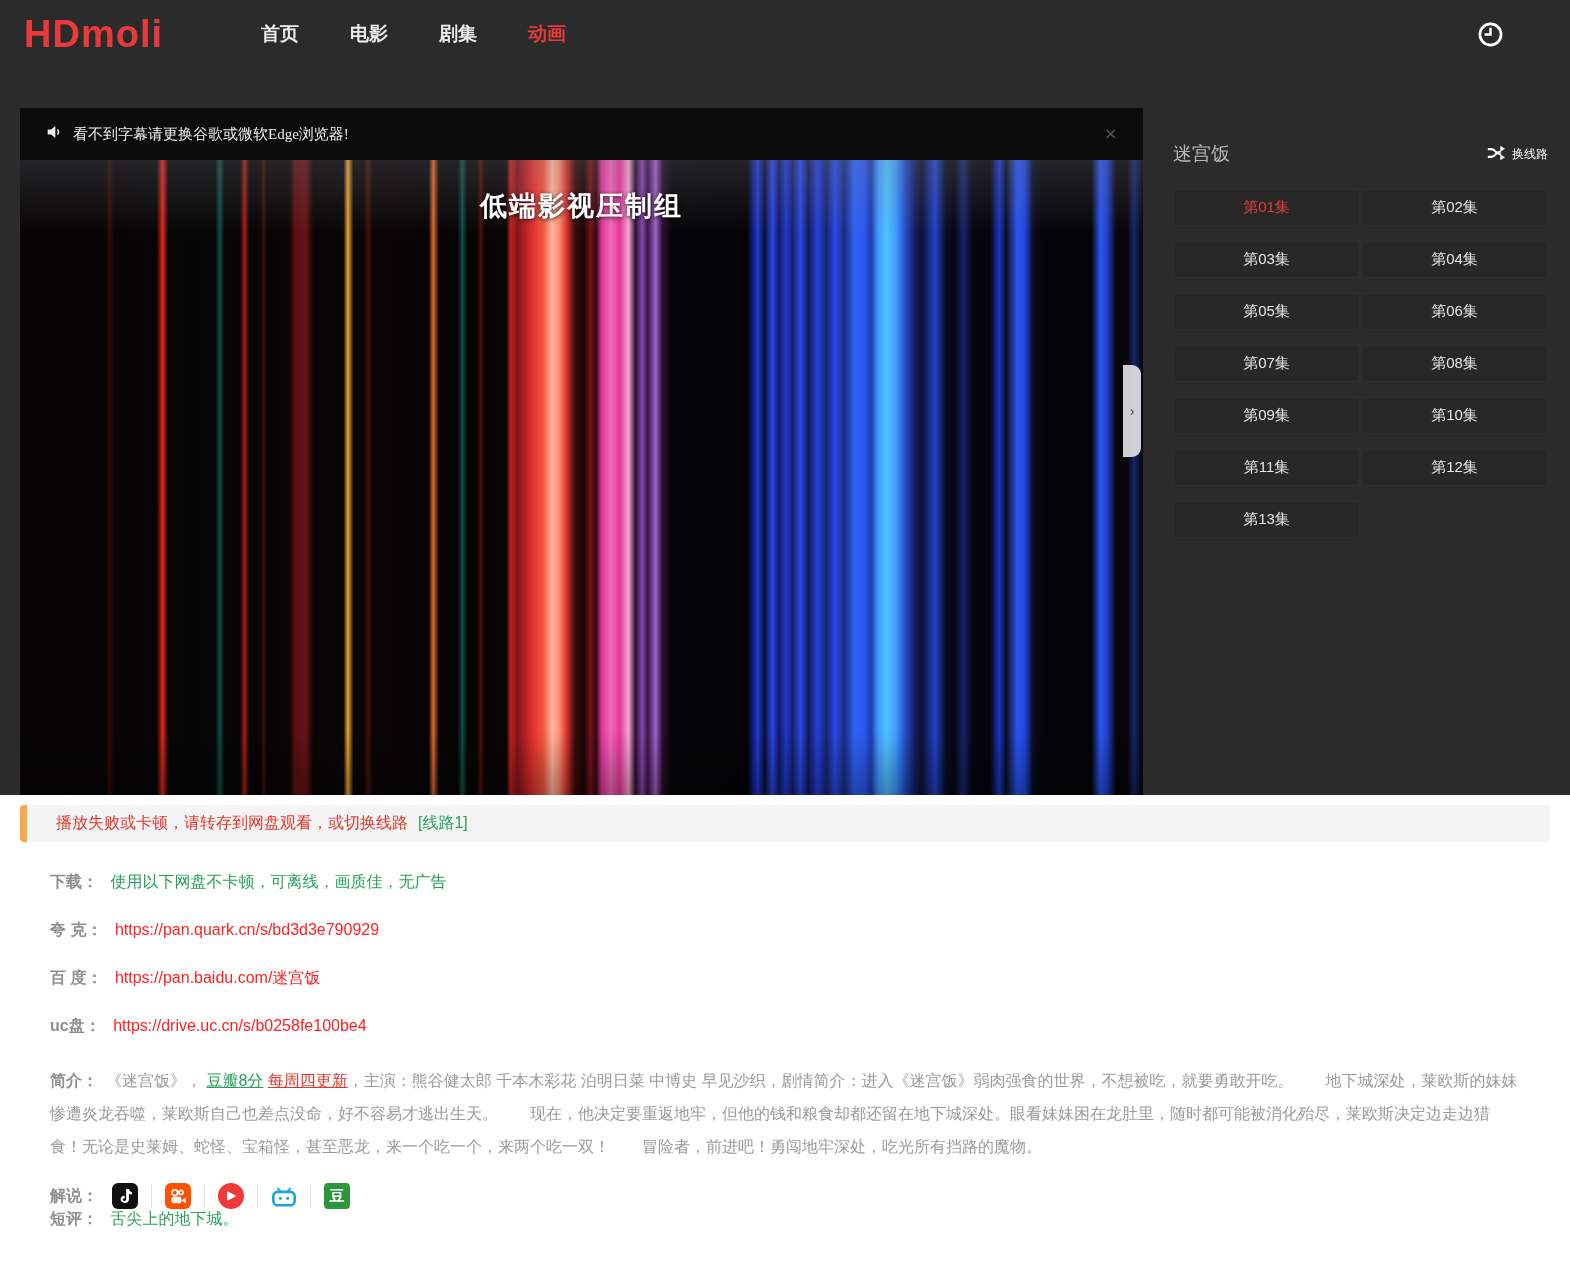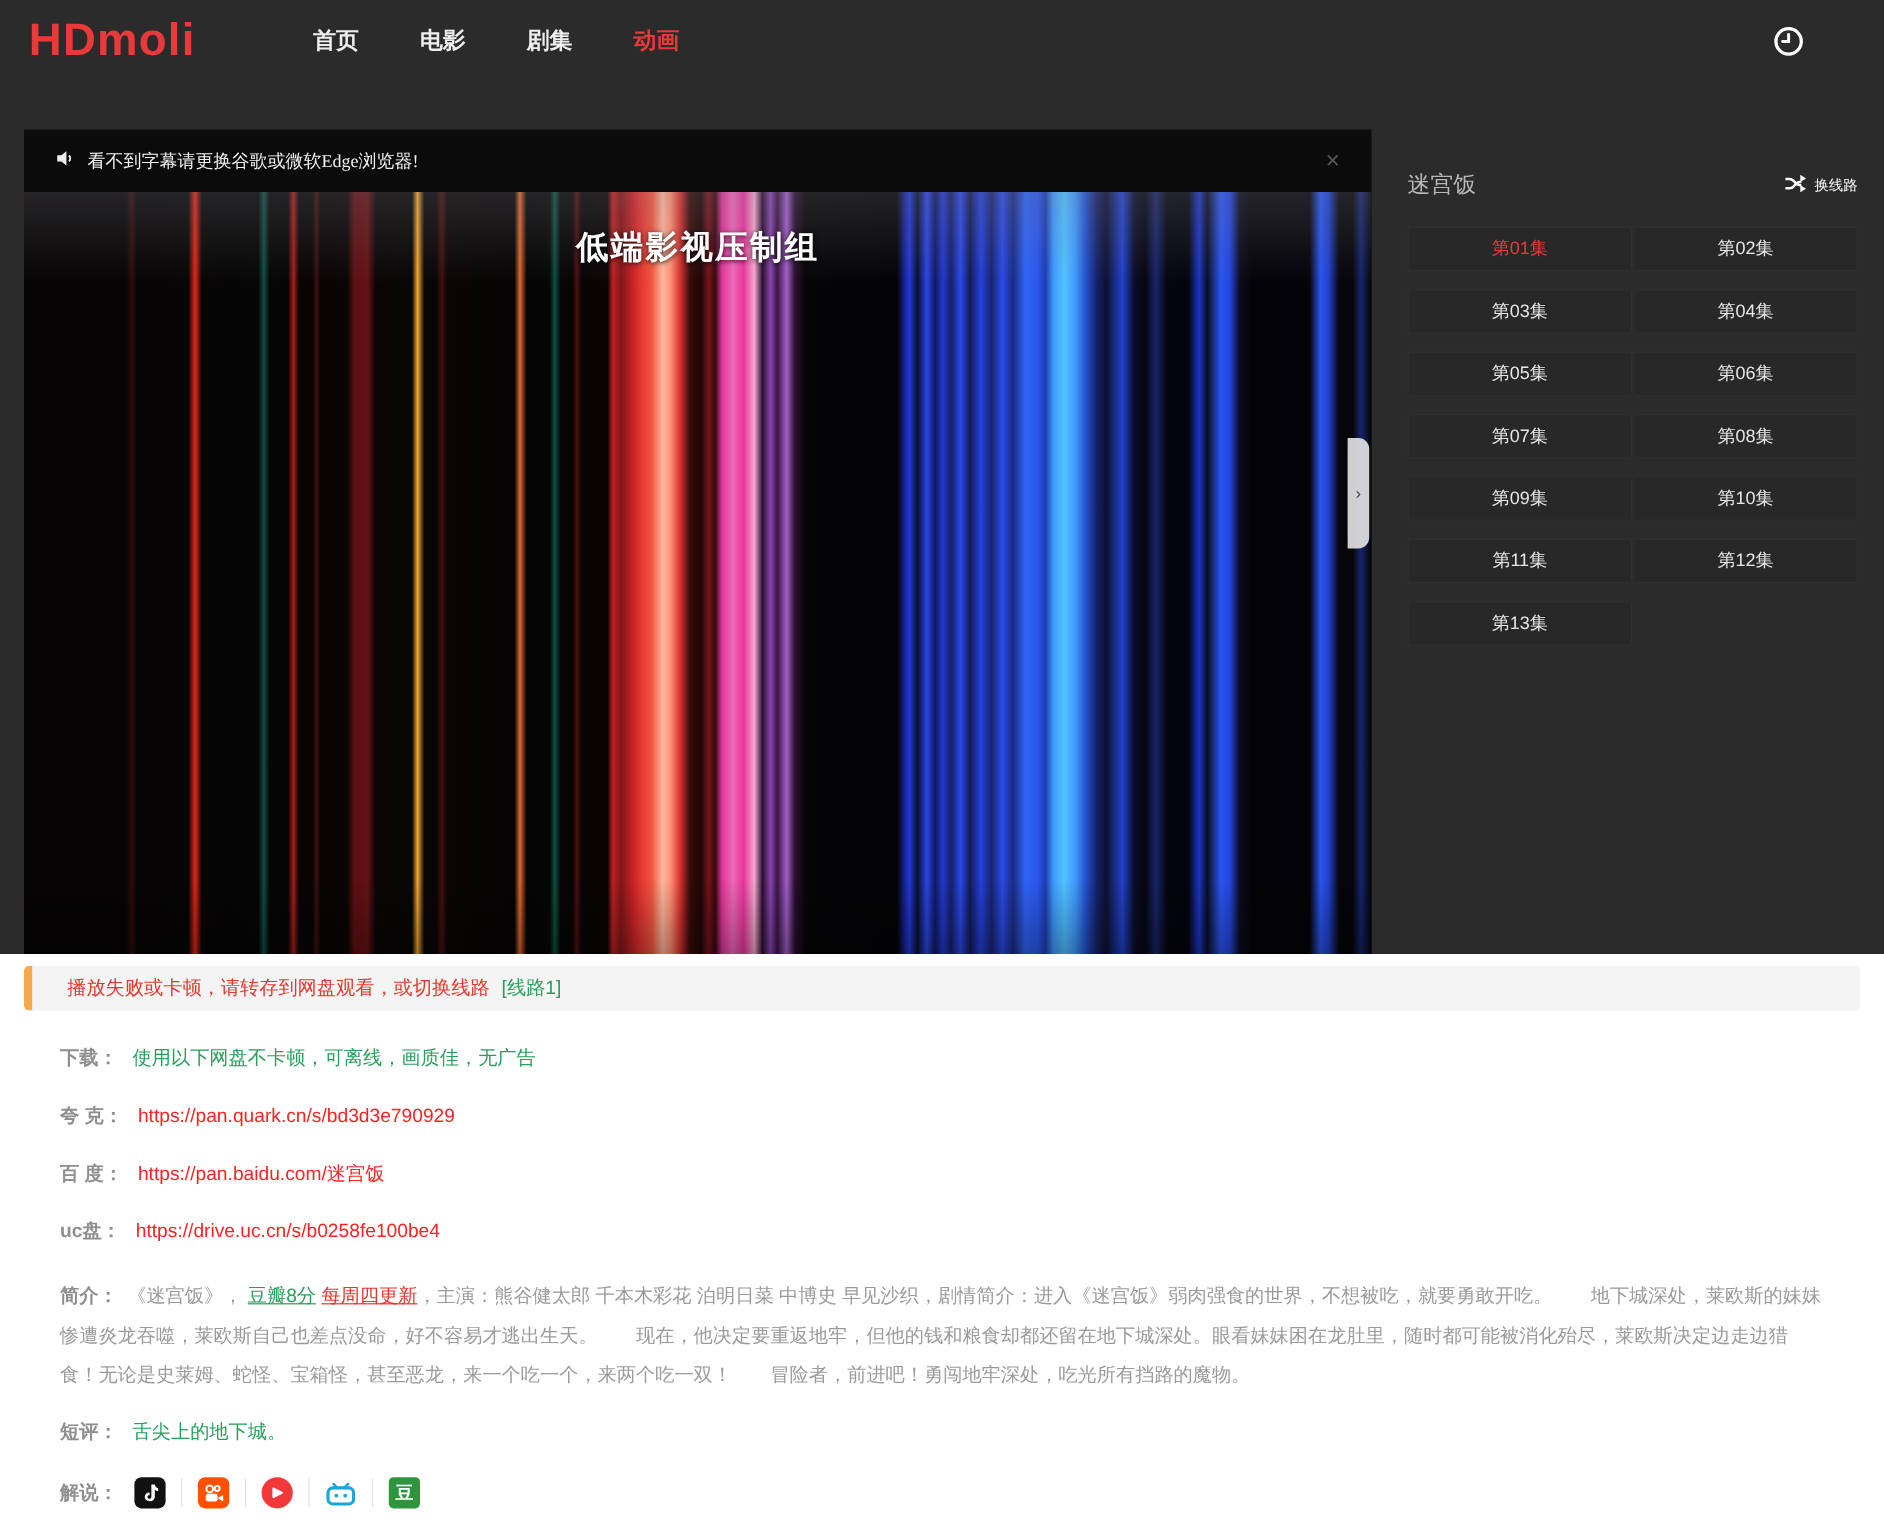--- a/index.html
+++ b/index.html
@@ -198,25 +198,20 @@
 
       <div class="row">
         <span class="lbl">uc盘：</span>
         <a class="red-link">https://drive.uc.cn/s/b0258fe100be4</a>
       </div>
 
       <div class="row intro">
         <span class="lbl">简介：</span><span>《迷宫饭》，</span> <a class="green-u">豆瓣8分</a> <a class="red-u">每周四更新</a><span>，主演：熊谷健太郎 千本木彩花 泊明日菜 中博史 早见沙织，剧情简介：进入《迷宫饭》弱肉强食的世界，不想被吃，就要勇敢开吃。　　地下城深处，莱欧斯的妹妹惨遭炎龙吞噬，莱欧斯自己也差点没命，好不容易才逃出生天。　　现在，他决定要重返地牢，但他的钱和粮食却都还留在地下城深处。眼看妹妹困在龙肚里，随时都可能被消化殆尽，莱欧斯决定边走边猎食！无论是史莱姆、蛇怪、宝箱怪，甚至恶龙，来一个吃一个，来两个吃一双！　　冒险者，前进吧！勇闯地牢深处，吃光所有挡路的魔物。</span>
       </div>
 
-      <div class="row">
-        <span class="lbl">短评：</span>
-        <span class="green">舌尖上的地下城。</span>
-      </div>
-
       <div class="row icons-row">
         <span class="lbl">解说：</span>
         <span class="ic douyin">
           <svg width="14" height="16" viewBox="0 0 16 18">
               <path d="M10 1h2.6c.3 2 1.6 3.4 3.4 3.7v2.6c-1.4 0-2.6-.5-3.4-1.2v6.4c0 2.8-2.2 4.5-4.6 4.5S3 15.3 3 13s2-4.4 4.6-4.2v2.7c-1-.3-2 .4-2 1.5 0 1 .8 1.7 1.8 1.7s1.9-.7 1.9-2V1z" fill="#fff"></path>
             </svg>
         </span>
         <span class="sep"></span>
         <span class="ic kuaishou">
           <svg width="17" height="15" viewBox="0 0 18 16">
@@ -238,15 +233,20 @@
               <path d="M7.5 3.5l3 3.2M20.5 3.5l-3 3.2" stroke="#17a6dc" stroke-width="2.2" stroke-linecap="round"></path>
               <rect x="2.5" y="7" width="23" height="14.5" rx="4.5" fill="none" stroke="#17a6dc" stroke-width="2.8"></rect>
               <circle cx="10" cy="14" r="1.7" fill="#17a6dc"></circle>
               <circle cx="18" cy="14" r="1.7" fill="#17a6dc"></circle>
             </svg>
         </span>
         <span class="sep"></span>
         <span class="ic douban">豆</span>
       </div>
 
+      <div class="row">
+        <span class="lbl">短评：</span>
+        <span class="green">舌尖上的地下城。</span>
+      </div>
+
     </div>
   </div>
 </div>
 
 </body></html>

